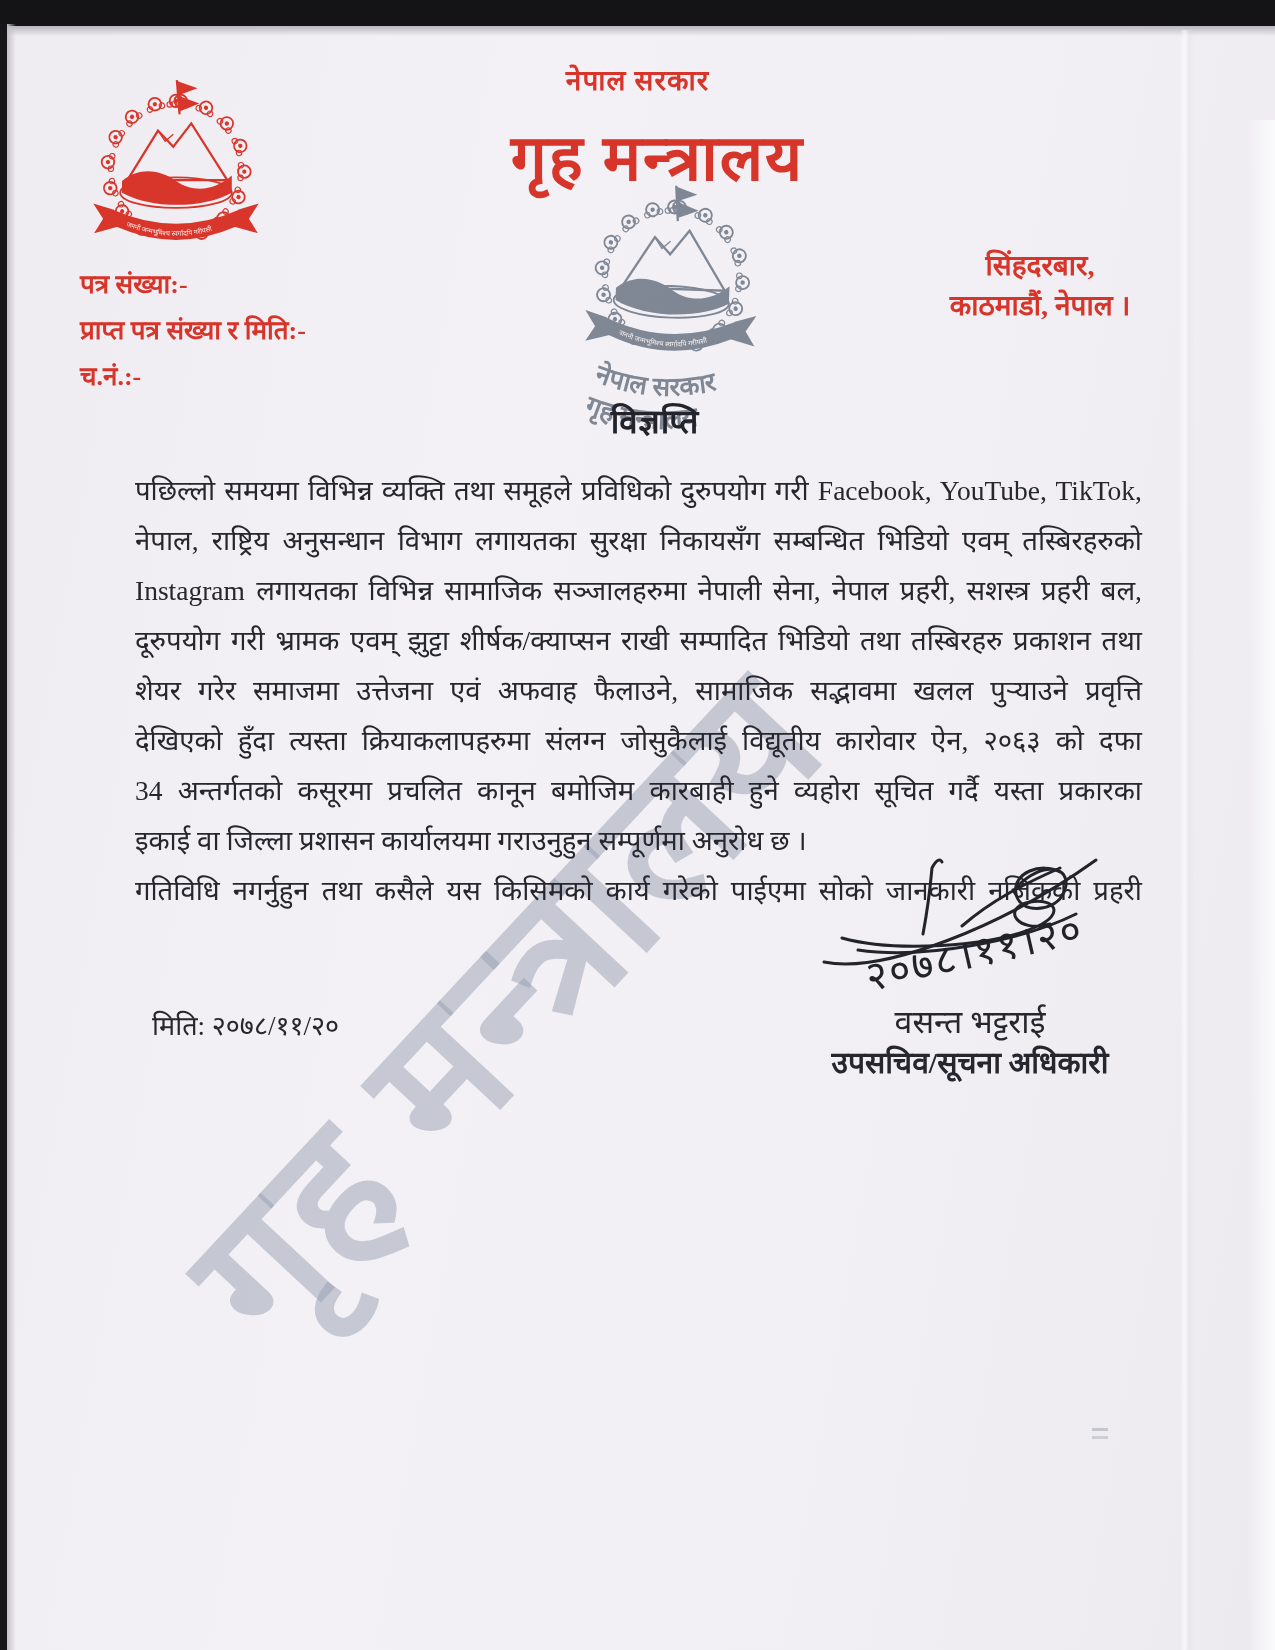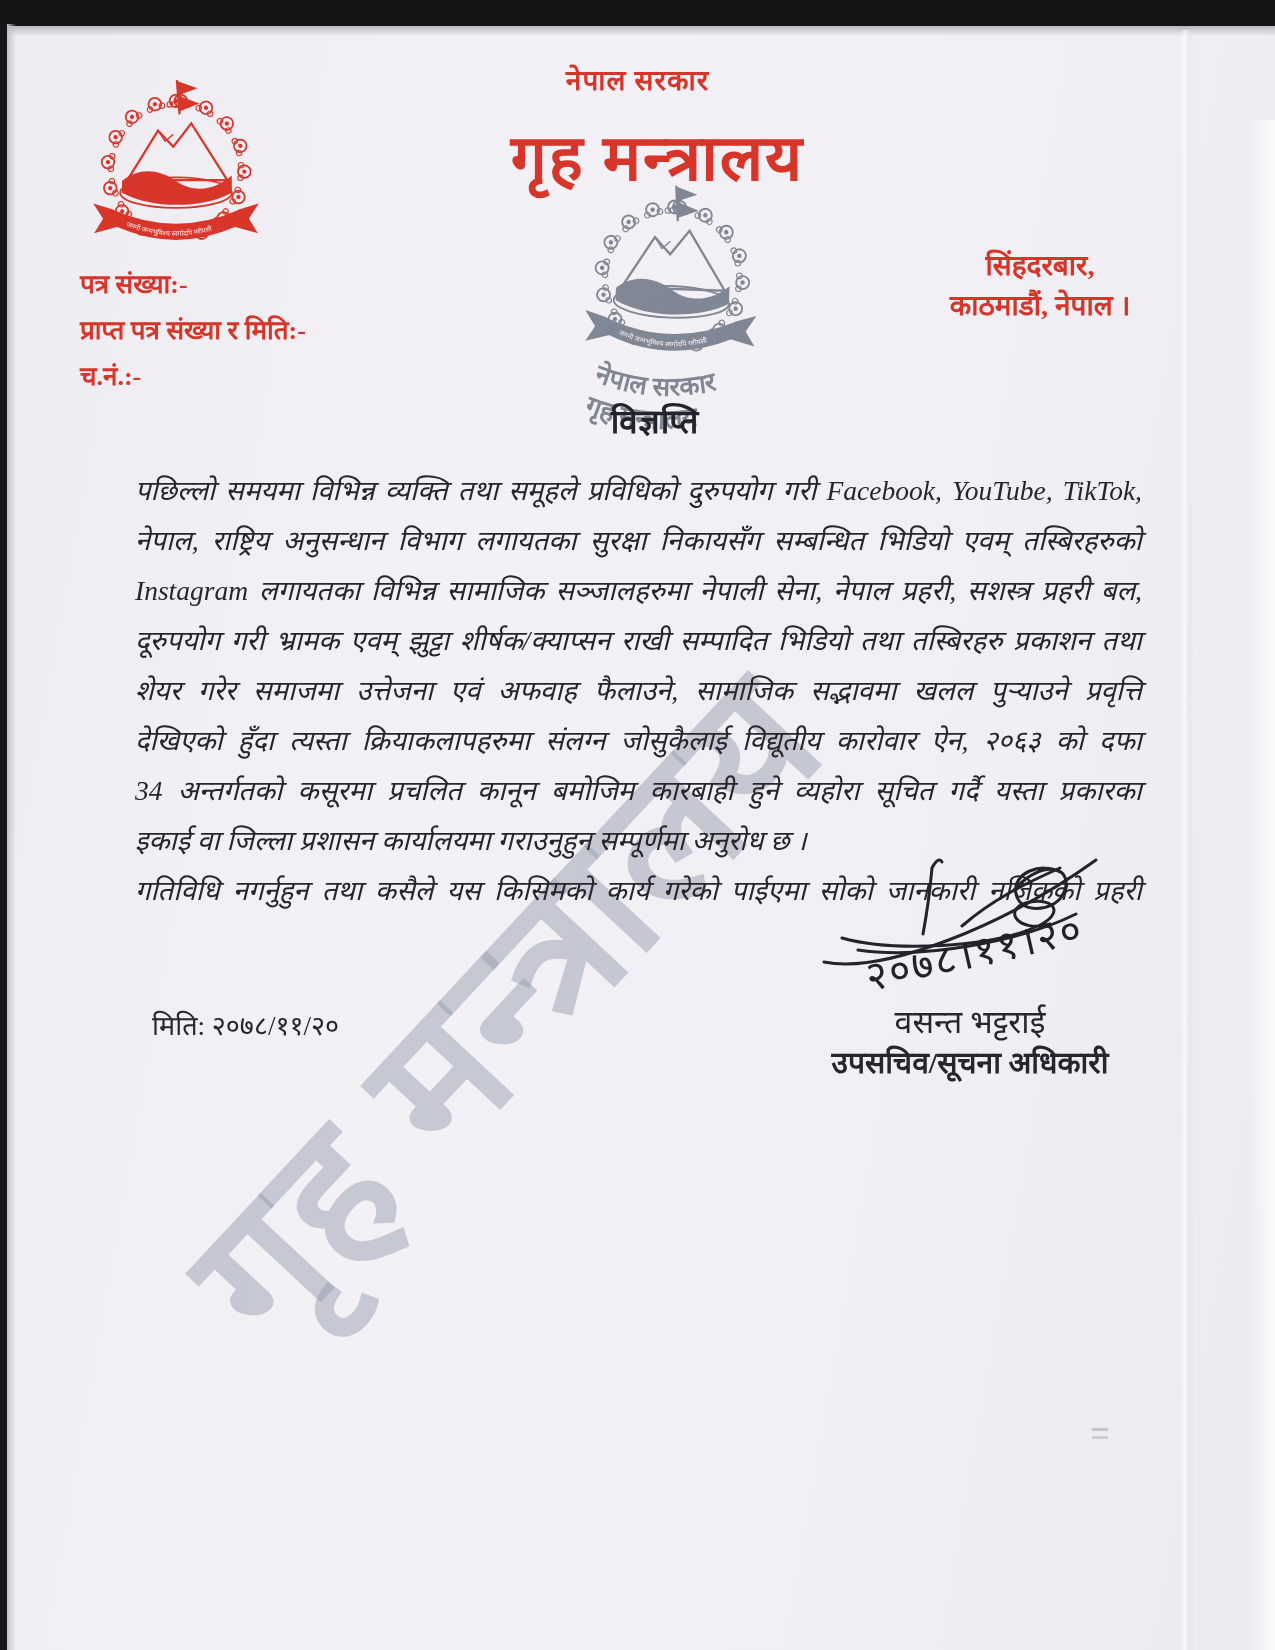--- a/index.html
+++ b/index.html
@@ -26,21 +26,21 @@
     font-size:64px;font-weight:700;letter-spacing:2px;}
   .emblem-red{position:absolute;left:86px;top:72px;color:#d8362b;}
   .stamp{position:absolute;left:548px;top:184px;color:#687080;opacity:.82;
     transform:rotate(2deg);}
   .ref-block{position:absolute;left:80px;top:262px;font-size:26px;font-weight:600;line-height:46px;}
   .addr-block{position:absolute;left:900px;top:246px;width:280px;text-align:center;
     font-size:28px;font-weight:700;line-height:40px;font-family:Liberation Serif, serif;}
   .notice-title{position:absolute;left:0;top:398px;width:1310px;text-align:center;
     font-size:33px;font-weight:700;color:#23232b;letter-spacing:1px;}
   .body-block{position:absolute;left:135px;top:466px;width:1007px;color:#26262e;
-    font-size:27.5px;font-style:italic;}
+    font-size:27.5px;}
   .body-line{height:50px;line-height:50px;text-align:justify;text-align-last:justify;
     white-space:nowrap;}
   .body-line.last{text-align-last:left;white-space:normal;}
   .date-line{position:absolute;left:129px;top:1006px;font-size:27px;color:#26262e;margin-left:23px;}
   .sig-svg{position:absolute;left:812px;top:828px;}
   .sig-date{position:absolute;left:866px;top:948px;width:250px;font-size:41px;
     color:#222229;transform:rotate(-13deg);transform-origin:left center;letter-spacing:2px;}
   .sig-block{position:absolute;left:800px;top:1004px;width:340px;text-align:center;color:#26262e;}
   .sig-name{font-size:32px;line-height:36px;}
   .sig-title{font-size:30px;line-height:34px;margin-top:6px;font-weight:bold;}

